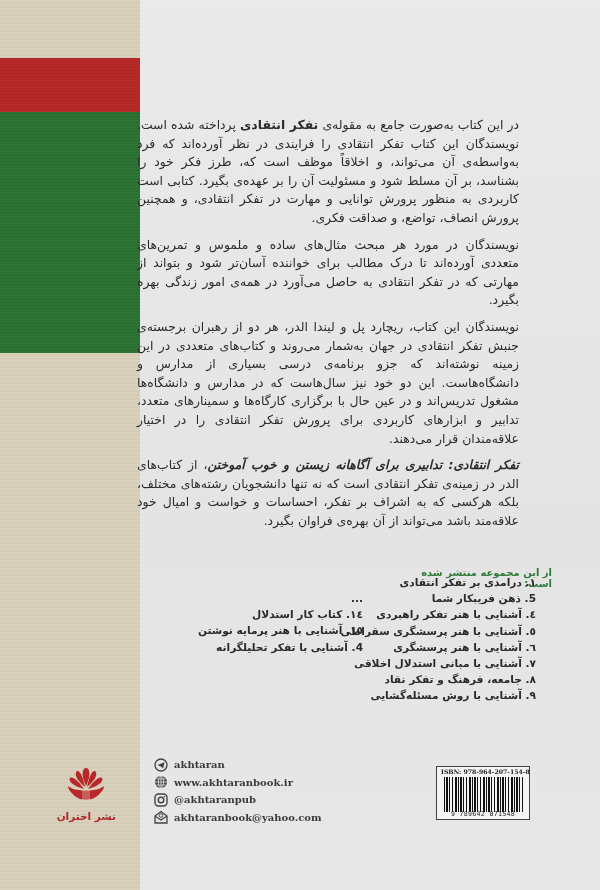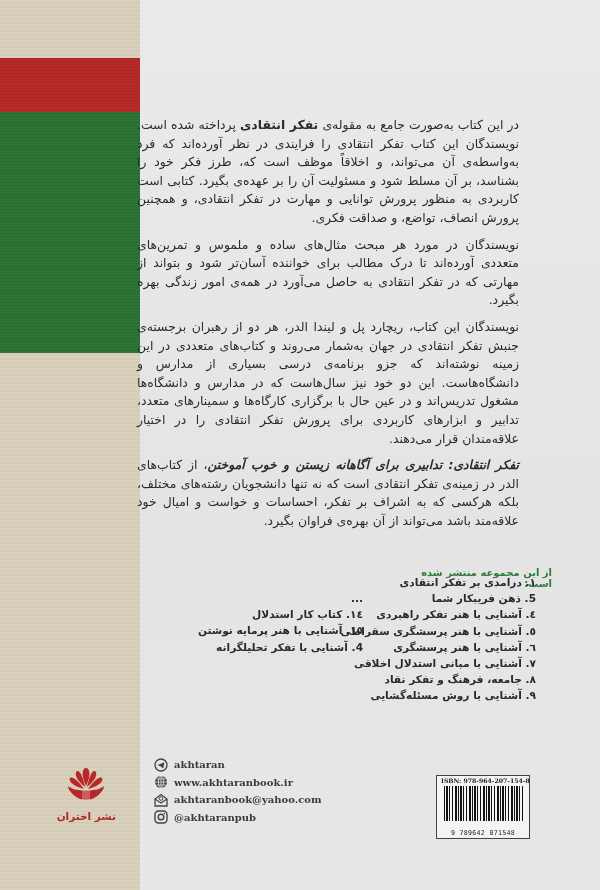--- a/index.html
+++ b/index.html
@@ -57,22 +57,22 @@
 
   .logo {
     position:absolute; left:64px; top:762px; width:44px; height:44px;
   }
   .logo-text {
     position:absolute; left:56px; top:810px; width:60px; text-align:right;
     direction:rtl; font-size:10.5px; font-weight:bold; color:#b0282a;
   }
 
   .barcode {
-    position:absolute; left:436px; top:766px; width:94px; height:64px;
-    background:#f4f4f4; border:1px solid #444; box-sizing:border-box;margin-top:9px;
+    position:absolute; left:436px; top:766px; width:94px; height:54px;
+    background:#f4f4f4; border:1px solid #444; box-sizing:border-box;
   }
   .isbn-text {
     position:absolute; left:4px; top:1px; font-family:"DejaVu Serif",serif;
     font-size:6.2px; font-weight:bold; color:#222; white-space:nowrap;
   }
   .bars {
     position:absolute; left:7px; top:10px; width:80px; height:35px;
     background:repeating-linear-gradient(90deg,#111 0 1px,#f4f4f4 1px 2px,#111 2px 4px,#f4f4f4 4px 5px,#111 5px 6px,#f4f4f4 6px 8px,#111 8px 9px,#f4f4f4 9px 11px,#111 11px 13px,#f4f4f4 13px 14px);
   }
   .digits {
@@ -131,36 +131,36 @@
           <circle cx="7" cy="7" r="6" fill="#444"></circle>
           <path d="M1 7 H13 M7 1 V13 M2.5 4 H11.5 M2.5 10 H11.5" stroke="#e6e6e6" stroke-width="0.8"></path>
           <ellipse cx="7" cy="7" rx="2.6" ry="6" fill="none" stroke="#e6e6e6" stroke-width="0.8"></ellipse>
         </svg>
     </span>
     <span>www.akhtaranbook.ir</span>
   </div>
   <div class="contact-row">
     <span class="ic">
       <svg viewBox="0 0 14 14">
+          <rect x="1" y="1" width="12" height="12" rx="3.5" fill="none" stroke="#444" stroke-width="1.4"></rect>
+          <circle cx="7" cy="7" r="2.8" fill="none" stroke="#444" stroke-width="1.4"></circle>
+          <circle cx="10.4" cy="3.6" r="0.8" fill="#444"></circle>
+        </svg>
+    </span>
+    <span>@akhtaranpub</span>
+  </div>
+  <div class="contact-row">
+    <span class="ic">
+      <svg viewBox="0 0 14 14">
           <path d="M1 6 L7 1.5 L13 6 V13 H1 Z" fill="none" stroke="#444" stroke-width="1.3"></path>
           <path d="M1 6 L7 10 L13 6" fill="none" stroke="#444" stroke-width="1.2"></path>
           <circle cx="7" cy="5.5" r="1.8" fill="none" stroke="#444" stroke-width="1"></circle>
         </svg>
     </span>
     <span>akhtaranbook@yahoo.com</span>
-  </div>
-  <div class="contact-row">
-    <span class="ic">
-      <svg viewBox="0 0 14 14">
-          <rect x="1" y="1" width="12" height="12" rx="3.5" fill="none" stroke="#444" stroke-width="1.4"></rect>
-          <circle cx="7" cy="7" r="2.8" fill="none" stroke="#444" stroke-width="1.4"></circle>
-          <circle cx="10.4" cy="3.6" r="0.8" fill="#444"></circle>
-        </svg>
-    </span>
-    <span>@akhtaranpub</span>
   </div>
 </div>
 
 <div class="logo">
   <svg viewBox="0 0 44 44" width="44" height="44">
     <g fill="#b8282a">
       <path d="M22 6 C18 6 17 14 22 24 C27 14 26 6 22 6 Z"></path>
       <path d="M13 9 C10 11 12 18 21 25 C19 15 16 8 13 9 Z"></path>
       <path d="M31 9 C34 11 32 18 23 25 C25 15 28 8 31 9 Z"></path>
       <path d="M6 16 C4 19 9 24 20 27 C15 20 9 14 6 16 Z"></path>

